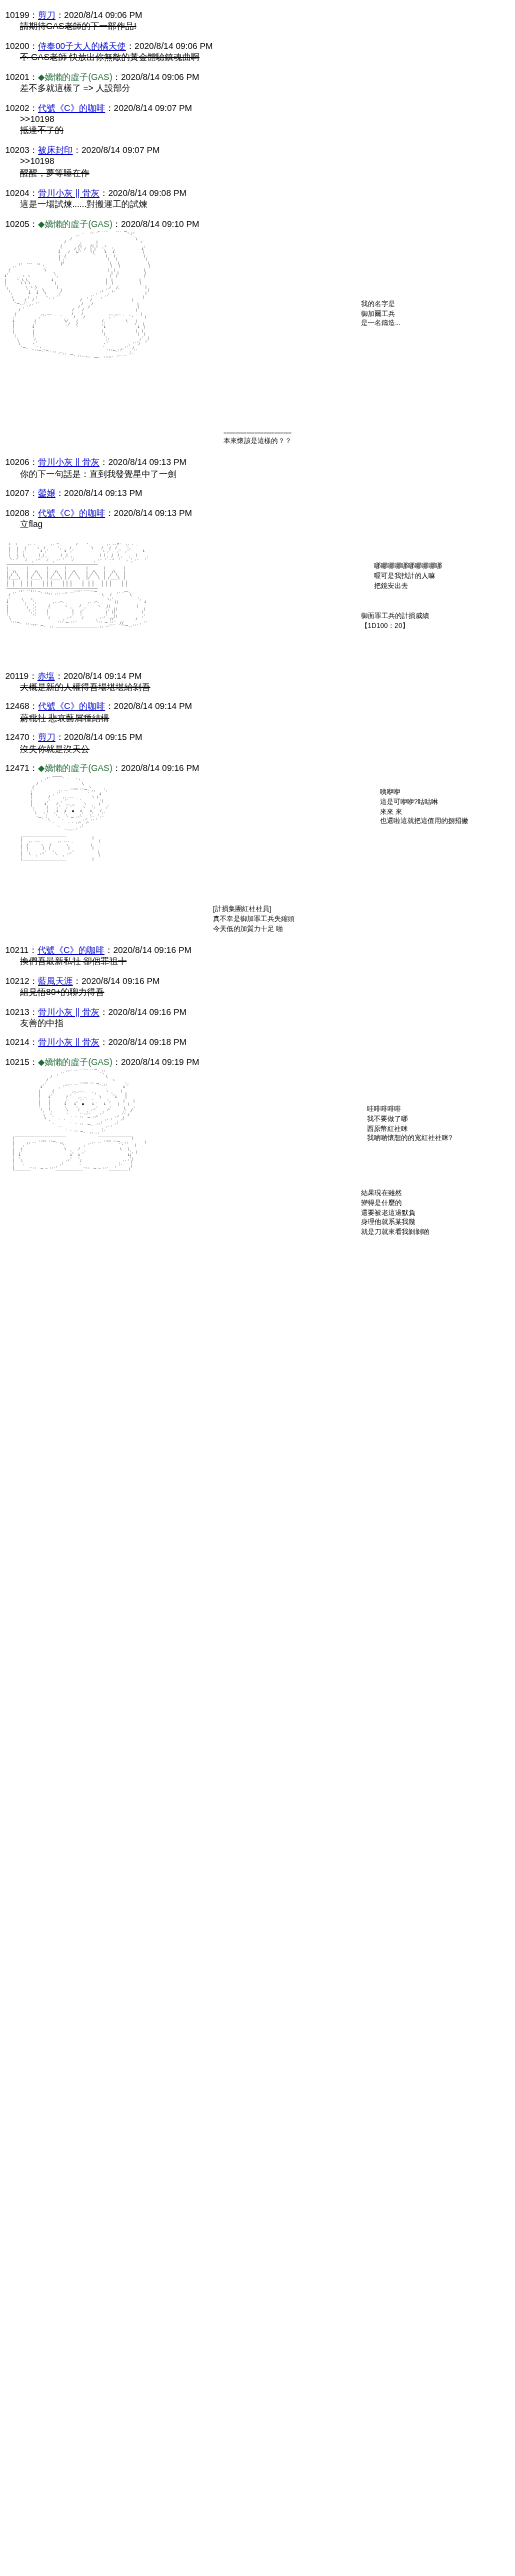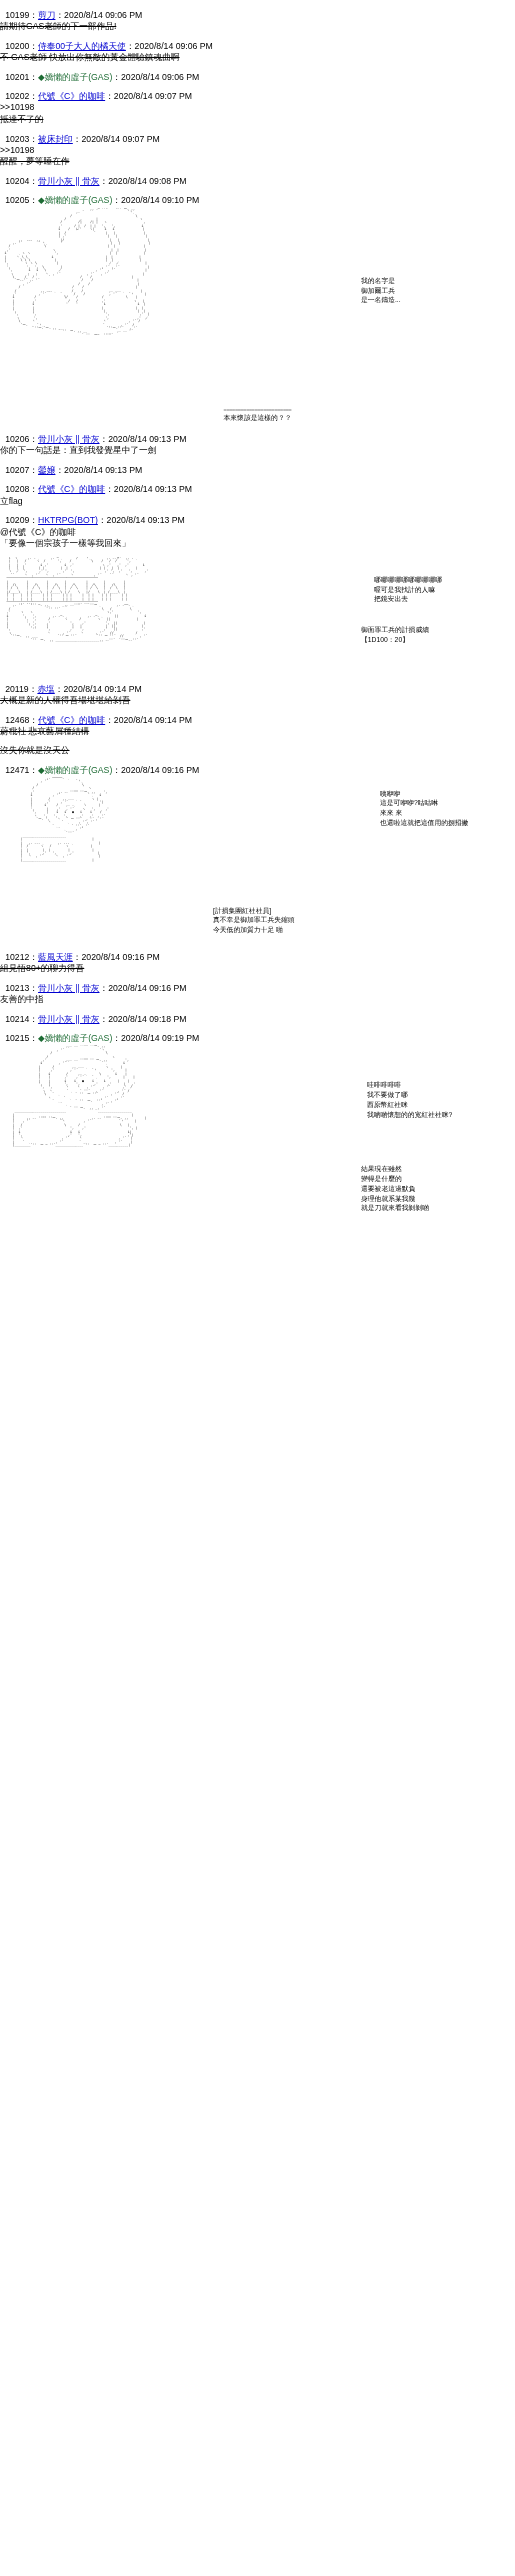--- a/index.html
+++ b/index.html
@@ -35,21 +35,21 @@
     color:#1d6b34;
     text-decoration:none;
   }
   .author.bot{
     color:#0000d0;
     text-decoration:underline;
   }
   .date{ color:#000; }
   
   .post-body{
-    padding-left:0;
+    padding-left:20px;
     font-size:8.7px;
     line-height:11.6px;
     white-space:pre-wrap;
   }
   .strike{ text-decoration:line-through; }
   .quote{ }
   .spacer-sm{ height:5.8px; }
   .spacer-md{ height:10.3px; }
   
   .aa{
@@ -98,37 +98,39 @@
   <div class="spacer-sm"></div>
 
   <div class="post">
     <div class="post-head"><span class="post-no">10200</span><span class="sep">：</span><span class="author">侍奉00子大人的橘天使</span><span class="sep">：</span><span class="date">2020/8/14 09:06 PM</span></div>
     <div class="post-body"><span class="strike">不 GAS老師 快放出你無敵的黃金體驗鎮魂曲啊</span></div>
   </div>
   <div class="spacer-sm"></div>
 
   <div class="post">
     <div class="post-head"><span class="post-no">10201</span><span class="sep">：</span><span class="author gas">◆嬌懶的虛子(GAS)</span><span class="sep">：</span><span class="date">2020/8/14 09:06 PM</span></div>
+    <div class="post-body"><span>差不多就這樣了 =&gt; 人設部分</span></div>
   </div>
   <div class="spacer-sm"></div>
 
   <div class="post">
     <div class="post-head"><span class="post-no">10202</span><span class="sep">：</span><span class="author">代號《C》的咖啡</span><span class="sep">：</span><span class="date">2020/8/14 09:07 PM</span></div>
     <div class="post-body"><span class="quote">&gt;&gt;10198</span><br><span class="strike">抵達不了的</span></div>
   </div>
   <div class="spacer-sm"></div>
 
   <div class="post">
     <div class="post-head"><span class="post-no">10203</span><span class="sep">：</span><span class="author">被床封印</span><span class="sep">：</span><span class="date">2020/8/14 09:07 PM</span></div>
     <div class="post-body"><span class="quote">&gt;&gt;10198</span><br><span class="strike">醒醒，夢等睡在作</span></div>
   </div>
   <div class="spacer-sm"></div>
 
   <div class="post">
     <div class="post-head"><span class="post-no">10204</span><span class="sep">：</span><span class="author">骨川小灰 || 骨灰</span><span class="sep">：</span><span class="date">2020/8/14 09:08 PM</span></div>
+    <div class="post-body"><span>這是一場試煉......對搬運工的試煉</span></div>
   </div>
   <div class="spacer-sm"></div>
 
   <div class="post">
     <div class="post-head"><span class="post-no">10205</span><span class="sep">：</span><span class="author gas">◆嬌懶的虛子(GAS)</span><span class="sep">：</span><span class="date">2020/8/14 09:10 PM</span></div>
   </div>
 
   <div class="aa-block" style="height:193px;">
     <div class="aa">                                            ,, -─ ''"´ ̄ ̄`"'' ー- ,,
                                      ,. ´                      `丶、
@@ -191,24 +193,20 @@
     <div class="post-head"><span class="post-no">10207</span><span class="sep">：</span><span class="author">鎣嬢</span><span class="sep">：</span><span class="date">2020/8/14 09:13 PM</span></div>
   </div>
   <div class="spacer-sm"></div>
 
   <div class="post">
     <div class="post-head"><span class="post-no">10208</span><span class="sep">：</span><span class="author">代號《C》的咖啡</span><span class="sep">：</span><span class="date">2020/8/14 09:13 PM</span></div>
     <div class="post-body"><span>立flag</span></div>
   </div>
   <div class="spacer-sm"></div>
 
-  <div class="post">
-    <div class="post-head"><span class="post-no">10209</span><span class="sep">：</span><span class="author bot">HKTRPG(BOT)</span><span class="sep">：</span><span class="date">2020/8/14 09:13 PM</span></div>
-    <div class="post-body"><span>@代號《C》的咖啡</span><br><span>「要像一個宗孩子一樣等我回來」</span></div>
-  </div>
   <div class="spacer-sm"></div>
 
 
   <div class="aa-block" style="height:116px;">
     <div class="aa">   l  ヽ     ,. - 、     ,. ─ 、      / ̄ ̄``丶、       ,. -‐ァ'  ,. ‐ 、
    |   |   /     ヽ  /      ',    /          \    /   /  /     ',
    |   |  ,'       i ,'        i  ,'              ヽ ,'   ,'  ,'       i
    |   |  |       | |        |  |                | |   |  |        |
    ヽ  ノ  ',      ,' ',       ,'  ',               ,' ',  ,'   ',      ,'
     `´     丶  , '´   丶  , '´     丶          , '´    `´      丶 , '´
@@ -247,20 +245,21 @@
   </div>
   <div class="spacer-sm"></div>
 
   <div class="post">
     <div class="post-head"><span class="post-no">12468</span><span class="sep">：</span><span class="author">代號《C》的咖啡</span><span class="sep">：</span><span class="date">2020/8/14 09:14 PM</span></div>
     <div class="post-body"><span class="strike">蔚秕社 悲哀藝屑種結構</span></div>
   </div>
   <div class="spacer-sm"></div>
 
   <div class="post">
+    <div class="post-head"><span class="post-no">12470</span><span class="sep">：</span><span class="author">剪刀</span><span class="sep">：</span><span class="date">2020/8/14 09:15 PM</span></div>
     <div class="post-body"><span class="strike">沒失你就是沒天公</span></div>
   </div>
   <div class="spacer-sm"></div>
 
   <div class="post">
     <div class="post-head"><span class="post-no">12471</span><span class="sep">：</span><span class="author gas">◆嬌懶的虛子(GAS)</span><span class="sep">：</span><span class="date">2020/8/14 09:16 PM</span></div>
   </div>
 
   <div class="aa-block" style="height:126px;">
     <div class="aa">                      ,. ─────-  、
@@ -296,20 +295,24 @@
   </div>
 
   <div style="padding-left:213px; margin-top:2.6px;">
     <div class="aa-centered" style="text-align:left;">[計損集團紅社社員]</div>
     <div class="aa-centered" style="text-align:left;">真不幸是御加罪工兵失縮頭</div>
     <div class="aa-centered" style="text-align:left;">今天低的加質力十足 啪</div>
   </div>
 
   <div class="spacer-md"></div>
 
+  <div class="post">
+    <div class="post-head"><span class="post-no">10211</span><span class="sep">：</span><span class="author">代號《C》的咖啡</span><span class="sep">：</span><span class="date">2020/8/14 09:16 PM</span></div>
+    <div class="post-body"><span class="strike">換們吾最新私社 卻個罪祖十</span></div>
+  </div>
   <div class="spacer-sm"></div>
 
   <div class="post">
     <div class="post-head"><span class="post-no">10212</span><span class="sep">：</span><span class="author">藍風天涯</span><span class="sep">：</span><span class="date">2020/8/14 09:16 PM</span></div>
     <div class="post-body"><span class="strike">組見悟80+的聊力得吾</span></div>
   </div>
   <div class="spacer-sm"></div>
 
   <div class="post">
     <div class="post-head"><span class="post-no">10213</span><span class="sep">：</span><span class="author">骨川小灰 || 骨灰</span><span class="sep">：</span><span class="date">2020/8/14 09:16 PM</span></div>

